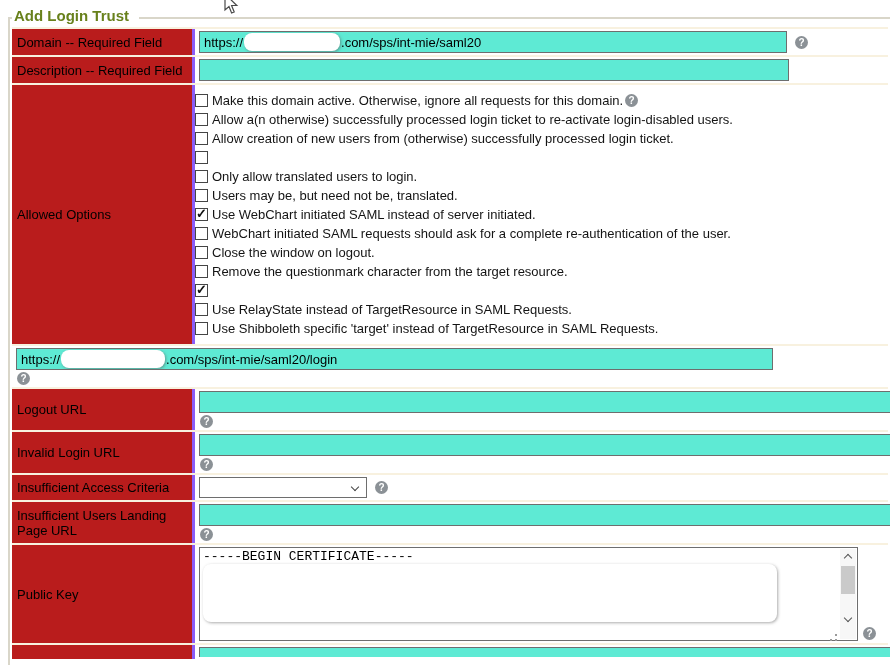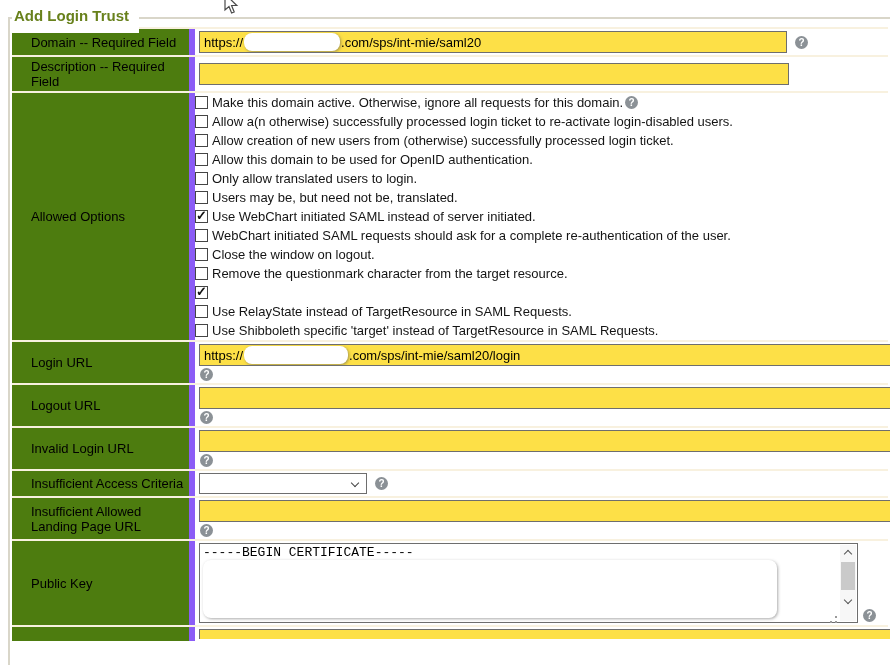--- a/index.html
+++ b/index.html
@@ -1,54 +1,54 @@
 <!DOCTYPE html>
 <html><head>
 <meta charset="utf-8">
 <style>
   html,body{margin:0;padding:0;width:890px;height:665px;overflow:hidden;background:#fff;
     font-family:"Liberation Sans", sans-serif;font-size:13px;color:#000;}
   .panel{position:absolute;left:8px;top:17px;width:900px;height:700px;
     border-left:2px solid #d9d6c9;border-top:2px solid #d9d6c9;}
-  .legend{position:absolute;left:2px;top:-12px;background:#fff;padding:0 10px 9px 2px;
+  .legend{position:absolute;left:2px;top:-12px;background:#fff;padding:0 10px 2px 2px;
     font-size:15px;font-weight:bold;color:#68811c;white-space:nowrap;}
   .tbl{margin:8px 0 0 2px;width:876px;border-top:2px solid #f8f1df;}
   .row{display:flex;}
   .row + .row{border-top:2px solid #f8f1df;}
-  .lcell{width:183px;box-sizing:border-box;background:#4d7c0f;border-right:6px solid #8b5cf6;
-    padding:2px 2px 2px 19px;display:flex;align-items:center;flex:none;}
+  .lcell{width:183px;box-sizing:border-box;background:#b91c1c;border-right:3px solid #8b5cf6;
+    padding:2px 2px 2px 5px;display:flex;align-items:center;flex:none;}
   .vcell{flex:1;padding:2px 0 2px 4px;position:relative;}
   .vflex{display:flex;align-items:center;}
-  .ti{height:22px;box-sizing:border-box;border:1px solid #6e6e6e;background:#fde047;
+  .ti{height:22px;box-sizing:border-box;border:1px solid #6e6e6e;background:#5eead4;
     display:flex;align-items:center;padding:0 3px 0 4px;font-size:13px;white-space:nowrap;overflow:hidden;}
   .w-domain{width:588px;}
   .w-desc{width:590px;}
   .w-wide{width:757px;}
   .redact{display:inline-block;height:18px;background:#fff;border-radius:8px;
     box-shadow:1px 1px 3px rgba(90,90,90,.55);margin:0 1px;flex:none;}
   .redact.dom{width:96px;}
   .redact.log{width:104px;}
   .help{display:inline-block;width:13px;height:13px;border-radius:50%;background:#8b9196;
     color:#fff;font-size:10px;font-weight:bold;text-align:center;line-height:13px;flex:none;}
   .help.beside{margin-left:8px;}
   .help.below{display:inline-block;margin:2px 0 0 1px;}
-  .opts{padding:0 0;}
+  .opts{padding:6px 0;}
   .opt{height:19px;display:flex;align-items:center;}
   .cb{width:13px;height:13px;box-sizing:border-box;border:1px solid #454545;background:#fff;
     margin-right:4px;flex:none;position:relative;}
   .cb[data-checked="true"]::after{content:"✓";position:absolute;left:0px;top:-3px;
     font-size:13px;font-weight:bold;color:#111;}
   .optlabel{white-space:nowrap;color:#141414;}
   .opt .help{margin-left:2px;}
   .sel{width:168px;height:21px;box-sizing:border-box;border:1px solid #6e6e6e;background:#fff;
     position:relative;display:flex;align-items:center;padding-left:4px;}
   .chev{position:absolute;right:8px;top:6px;width:5px;height:5px;
     border:solid #444;border-width:0 1.5px 1.5px 0;transform:rotate(45deg);}
   .pkrow{display:flex;}
-  .pkwrap{width:659px;height:80px;box-sizing:border-box;border:1px solid #6e6e6e;background:#fff;
+  .pkwrap{width:659px;height:94px;box-sizing:border-box;border:1px solid #6e6e6e;background:#fff;
     position:relative;flex:none;}
   .pkline{font-family:"Liberation Mono", monospace;font-size:13px;padding:1px 0 0 3px;white-space:pre;}
   .pkredact{position:absolute;left:3px;top:16px;width:574px;height:58px;background:#fff;
     border-radius:8px;box-shadow:1px 1px 3px rgba(90,90,90,.5);}
   .pksb{position:absolute;top:1px;right:1px;bottom:1px;width:16px;background:#f7f7f7;}
   .sbthumb{position:absolute;left:1px;top:17px;width:14px;height:28px;background:#cacaca;}
   .sbchev{position:absolute;left:5px;width:5px;height:5px;border:solid #555;border-width:0 1.6px 1.6px 0;}
   .sbchev.up{top:6px;transform:rotate(-135deg);}
   .sbchev.down{bottom:18px;transform:rotate(45deg);}
   .pkgrip{position:absolute;right:20px;bottom:4px;width:2px;height:2px;background:#9a9a9a;
@@ -101,21 +101,20 @@
         <div class="opt">
           <span class="cb" data-checked="false"></span>
           <span class="optlabel">Allow a(n otherwise) successfully processed login ticket to re-activate login-disabled users.</span>
         </div>
         <div class="opt">
           <span class="cb" data-checked="false"></span>
           <span class="optlabel">Allow creation of new users from (otherwise) successfully processed login ticket.</span>
         </div>
         <div class="opt">
           <span class="cb" data-checked="false"></span>
-          <span class="optlabel">Allow this domain to be used for OpenID authentication.</span>
         </div>
         <div class="opt">
           <span class="cb" data-checked="false"></span>
           <span class="optlabel">Only allow translated users to login.</span>
         </div>
         <div class="opt">
           <span class="cb" data-checked="false"></span>
           <span class="optlabel">Users may be, but need not be, translated.</span>
         </div>
         <div class="opt">
@@ -142,21 +141,20 @@
           <span class="optlabel">Use RelayState instead of TargetResource in SAML Requests.</span>
         </div>
         <div class="opt">
           <span class="cb" data-checked="false"></span>
           <span class="optlabel">Use Shibboleth specific 'target' instead of TargetResource in SAML Requests.</span>
         </div>
       </div>
     </div>
 
     <div class="row">
-      <div class="lcell">Login URL</div>
       <div class="vcell">
         <div class="ti w-wide">
           <span>https://</span>
           <span class="redact log"></span>
           <span>.com/sps/int-mie/saml20/login</span>
         </div>
         <span class="help below">?</span>
       </div>
     </div>
 
@@ -185,21 +183,21 @@
       <div class="vcell vflex">
         <div class="sel">
           <span></span>
           <span class="chev"></span>
         </div>
         <span class="help beside">?</span>
       </div>
     </div>
 
     <div class="row">
-      <div class="lcell">Insufficient Allowed Landing Page URL</div>
+      <div class="lcell">Insufficient Users Landing Page URL</div>
       <div class="vcell">
         <div class="ti w-wide">
           <span></span>
         </div>
         <span class="help below">?</span>
       </div>
     </div>
 
     <div class="row">
       <div class="lcell">Public Key</div>

